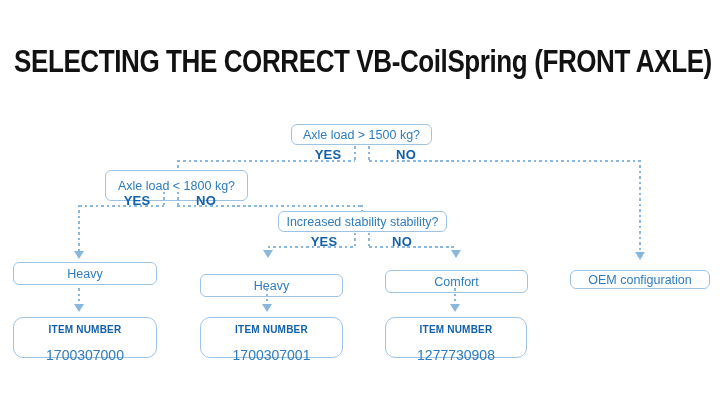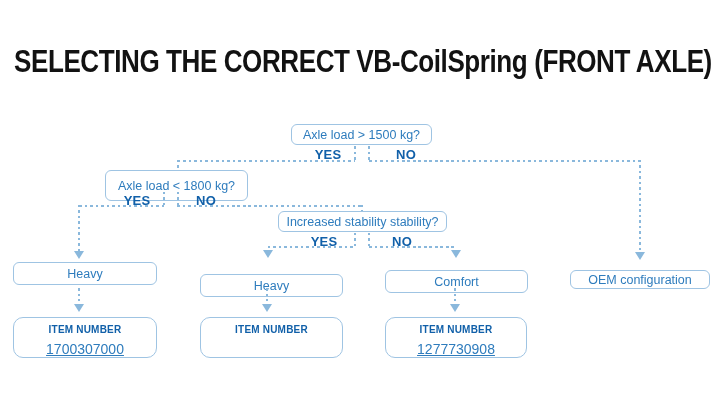--- a/index.html
+++ b/index.html
@@ -35,21 +35,21 @@
   .vline{position:absolute;width:2px;
     background:repeating-linear-gradient(180deg,var(--line) 0 2.5px,transparent 2.5px 5.5px);}
   .arrow{position:absolute;width:0;height:0;
     border-left:5px solid transparent;border-right:5px solid transparent;
     border-top:8px solid var(--line);}
   .itembox{
     position:absolute;background:#fff;border:1.5px solid var(--border);
     border-radius:10px;box-sizing:border-box;text-align:center;
   }
   .item-label{margin-top:6px;font-size:10px;font-weight:bold;color:var(--accent-dark);letter-spacing:0.2px;}
-  .item-number{margin-top:6px;font-size:14px;color:var(--accent);text-decoration:underline;}
+  .item-number{margin-top:12px;font-size:14px;color:var(--accent);}
 </style>
 </head>
 <body>
 
 <div class="stage">
 
   <div class="title">SELECTING THE CORRECT VB-CoilSpring (FRONT AXLE)</div>
 
   <div class="pill" style="left:291px;top:124px;width:141px;height:21px;">
     <span>Axle load &gt; 1500 kg?</span>
@@ -108,19 +108,20 @@
   <div class="arrow" style="left:262px;top:304px;"></div>
   <div class="vline" style="left:454px;top:288px;height:16px;"></div>
   <div class="arrow" style="left:450px;top:304px;"></div>
 
   <div class="itembox" style="left:13px;top:317px;width:144px;height:41px;">
     <div class="item-label">ITEM NUMBER</div>
     <div class="item-number">1700307000</div>
   </div>
   <div class="itembox" style="left:200px;top:317px;width:143px;height:41px;">
     <div class="item-label">ITEM NUMBER</div>
+    <div class="item-number">1700307001</div>
   </div>
   <div class="itembox" style="left:385px;top:317px;width:142px;height:41px;">
     <div class="item-label">ITEM NUMBER</div>
     <div class="item-number">1277730908</div>
   </div>
 
 </div>
 
 </body></html>

